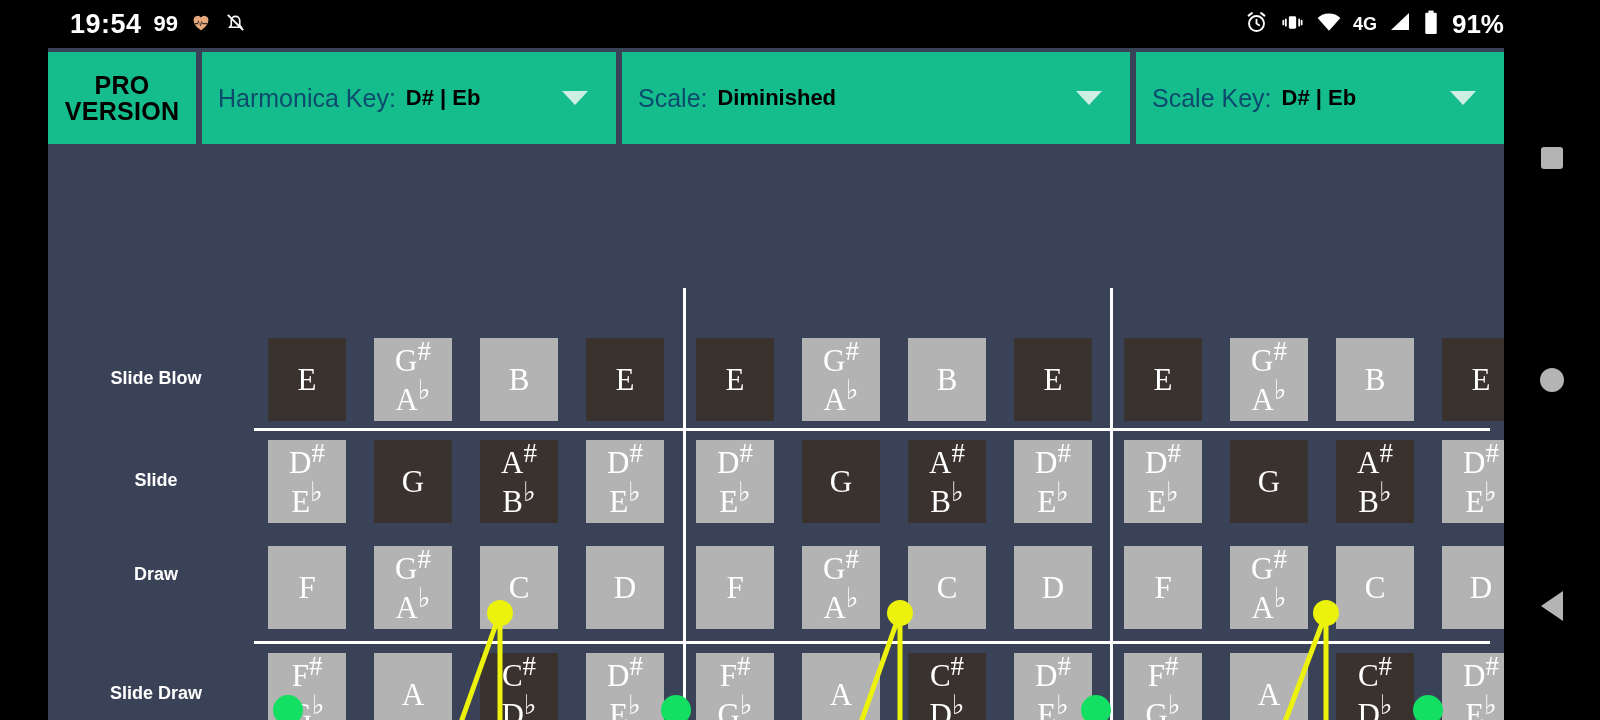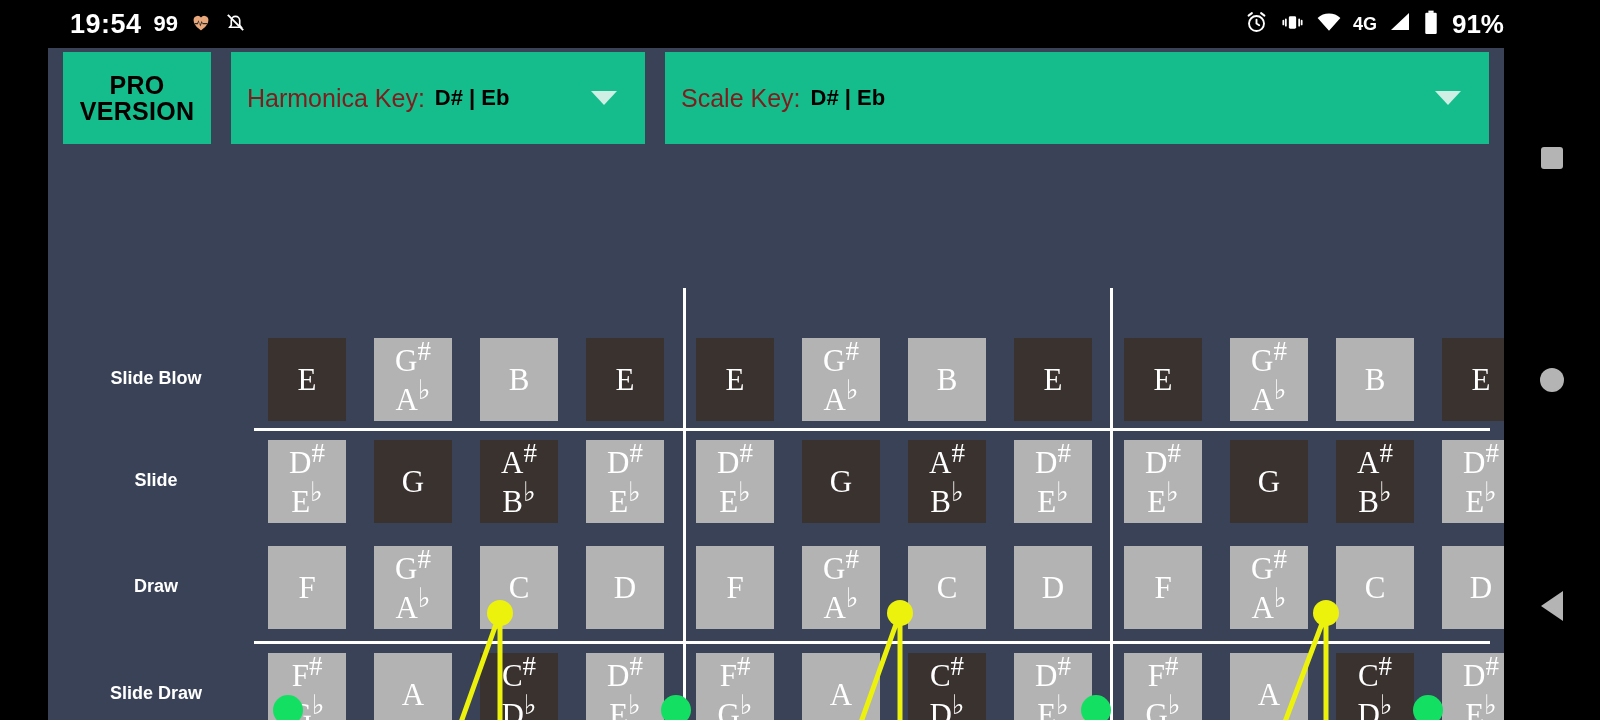--- a/index.html
+++ b/index.html
@@ -43,37 +43,37 @@
   .app {
     position:absolute; left:48px; top:48px;
     width:1456px; height:672px;
     background:#3a4257;
     overflow:hidden;
   }
 
   
   .topbar {
     position:absolute; left:0; top:4px; right:0; height:92px;
-    display:flex; gap:20px; padding:0 15px;
+    display:flex; gap:6px; padding:0 0;
   }
   .pro-btn {
     width:148px; background:#15bd8d; color:#000;
     display:flex; flex-direction:column; align-items:center; justify-content:center;
     font-size:25px; font-weight:700; line-height:1.06; letter-spacing:0.3px;
     cursor:pointer;
   }
   .dropdown {
     background:#15bd8d; position:relative;
     display:flex; align-items:center; padding-left:16px;
     cursor:pointer;
   }
   .dd-harm { flex:0 0 414px; }
   .dd-scale { flex:0 0 508px; }
   .dd-key  { flex:1 1 auto; }
-  .dd-label { font-size:25px; color:#7f1d1d; font-weight:400; }
+  .dd-label { font-size:25px; color:#0c4a6e; font-weight:400; }
   .dd-value { font-size:22px; color:#000; font-weight:700; margin-left:10px; }
   .dd-arrow {
     position:absolute; right:28px; top:50%; transform:translateY(-50%);
     width:0; height:0;
     border-left:13px solid transparent;
     border-right:13px solid transparent;
     border-top:14px solid #cfeee4;
   }
 
   
@@ -181,34 +181,39 @@
         <span>PRO</span>
         <span>VERSION</span>
       </div>
 
       <div class="dropdown dd-harm">
         <span class="dd-label">Harmonica Key:</span>
         <span class="dd-value">D# | Eb</span>
         <span class="dd-arrow"></span>
       </div>
 
+      <div class="dropdown dd-scale">
+        <span class="dd-label">Scale:</span>
+        <span class="dd-value">Diminished</span>
+        <span class="dd-arrow"></span>
+      </div>
 
       <div class="dropdown dd-key">
         <span class="dd-label">Scale Key:</span>
         <span class="dd-value">D# | Eb</span>
         <span class="dd-arrow"></span>
       </div>
     </div>
 
 
     <div class="grid-wrap">
       <div id="labels">
           <div class="row-label" style="top: 80px;">Slide Blow</div>
           <div class="row-label" style="top: 182px;">Slide</div>
-          <div class="row-label" style="top: 288px;">Draw</div>
+          <div class="row-label" style="top: 276px;">Draw</div>
           <div class="row-label" style="top: 395px;">Slide Draw</div>
         </div>
       <div id="cells">
           <div class="cell offscale single" style="left: 220px; top: 50px;">
             <span class="n1">E</span>
           </div>
           <div class="cell inscale" style="left: 326px; top: 50px;">
             <span class="n1">G<span class="sup">#</span></span>
             <span class="n2">A<span class="sup">♭</span></span>
           </div>

